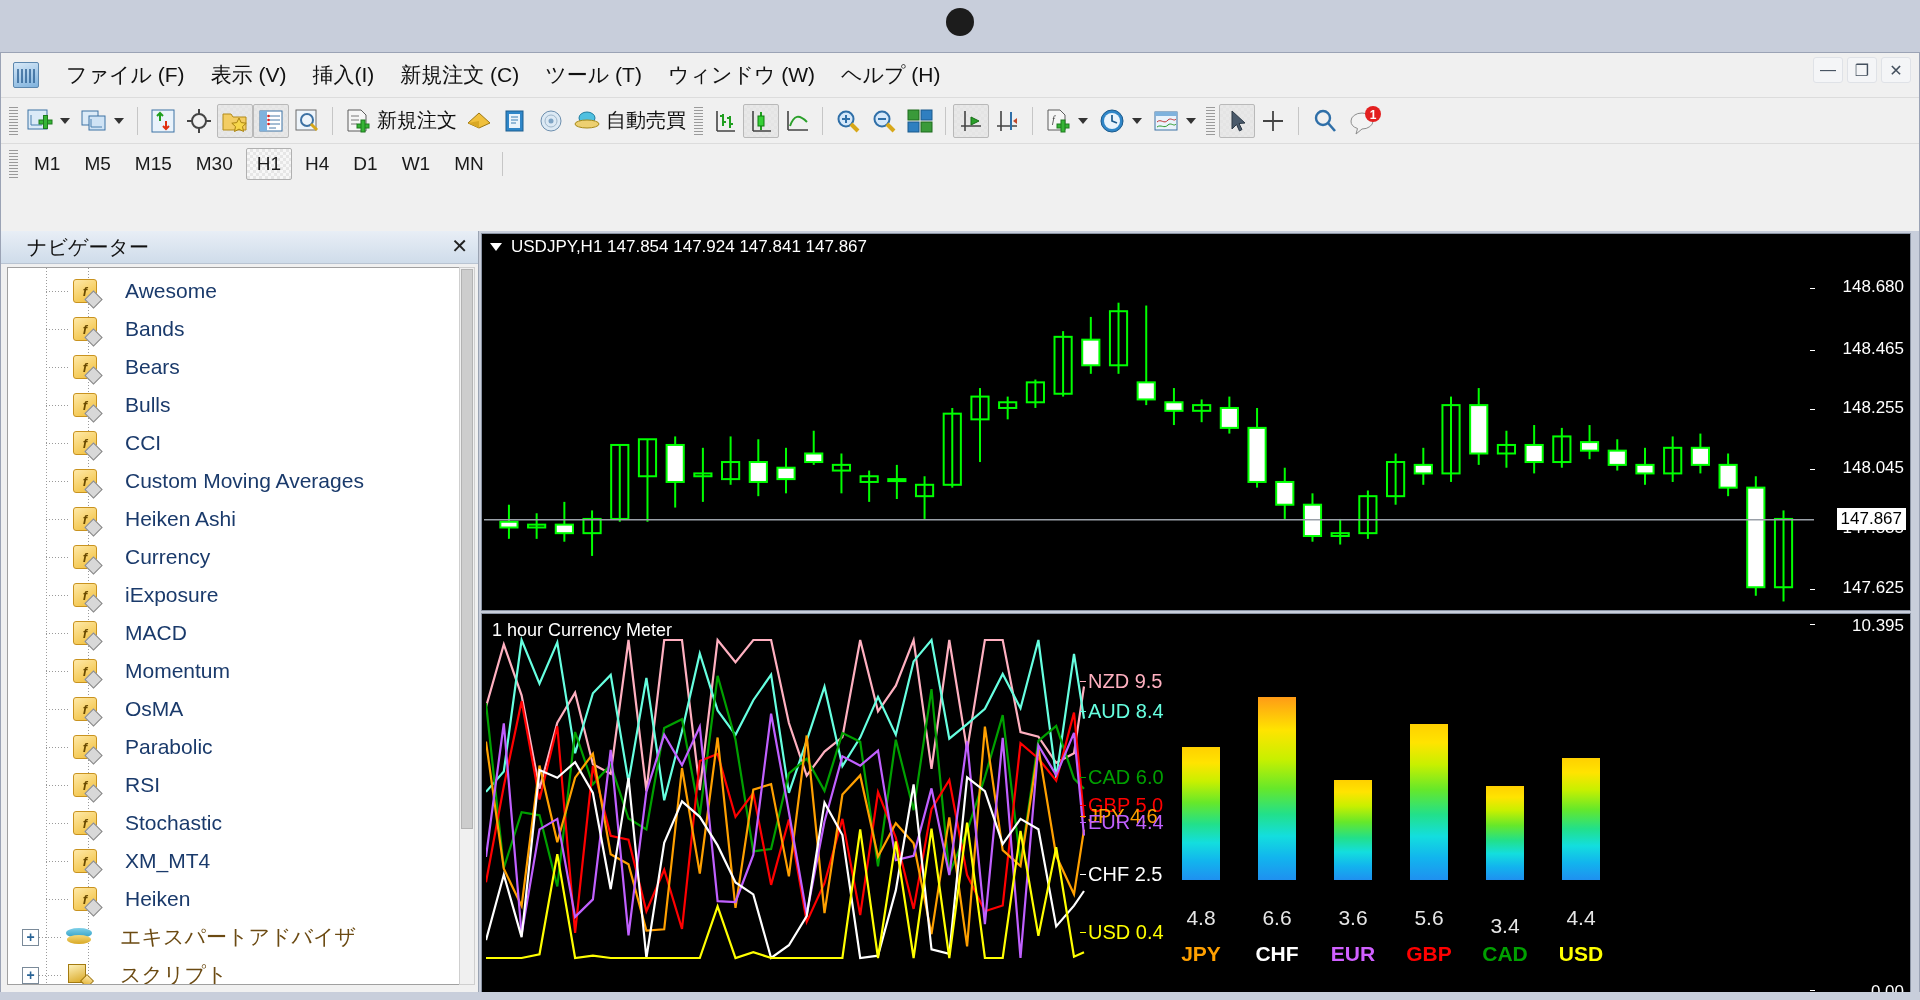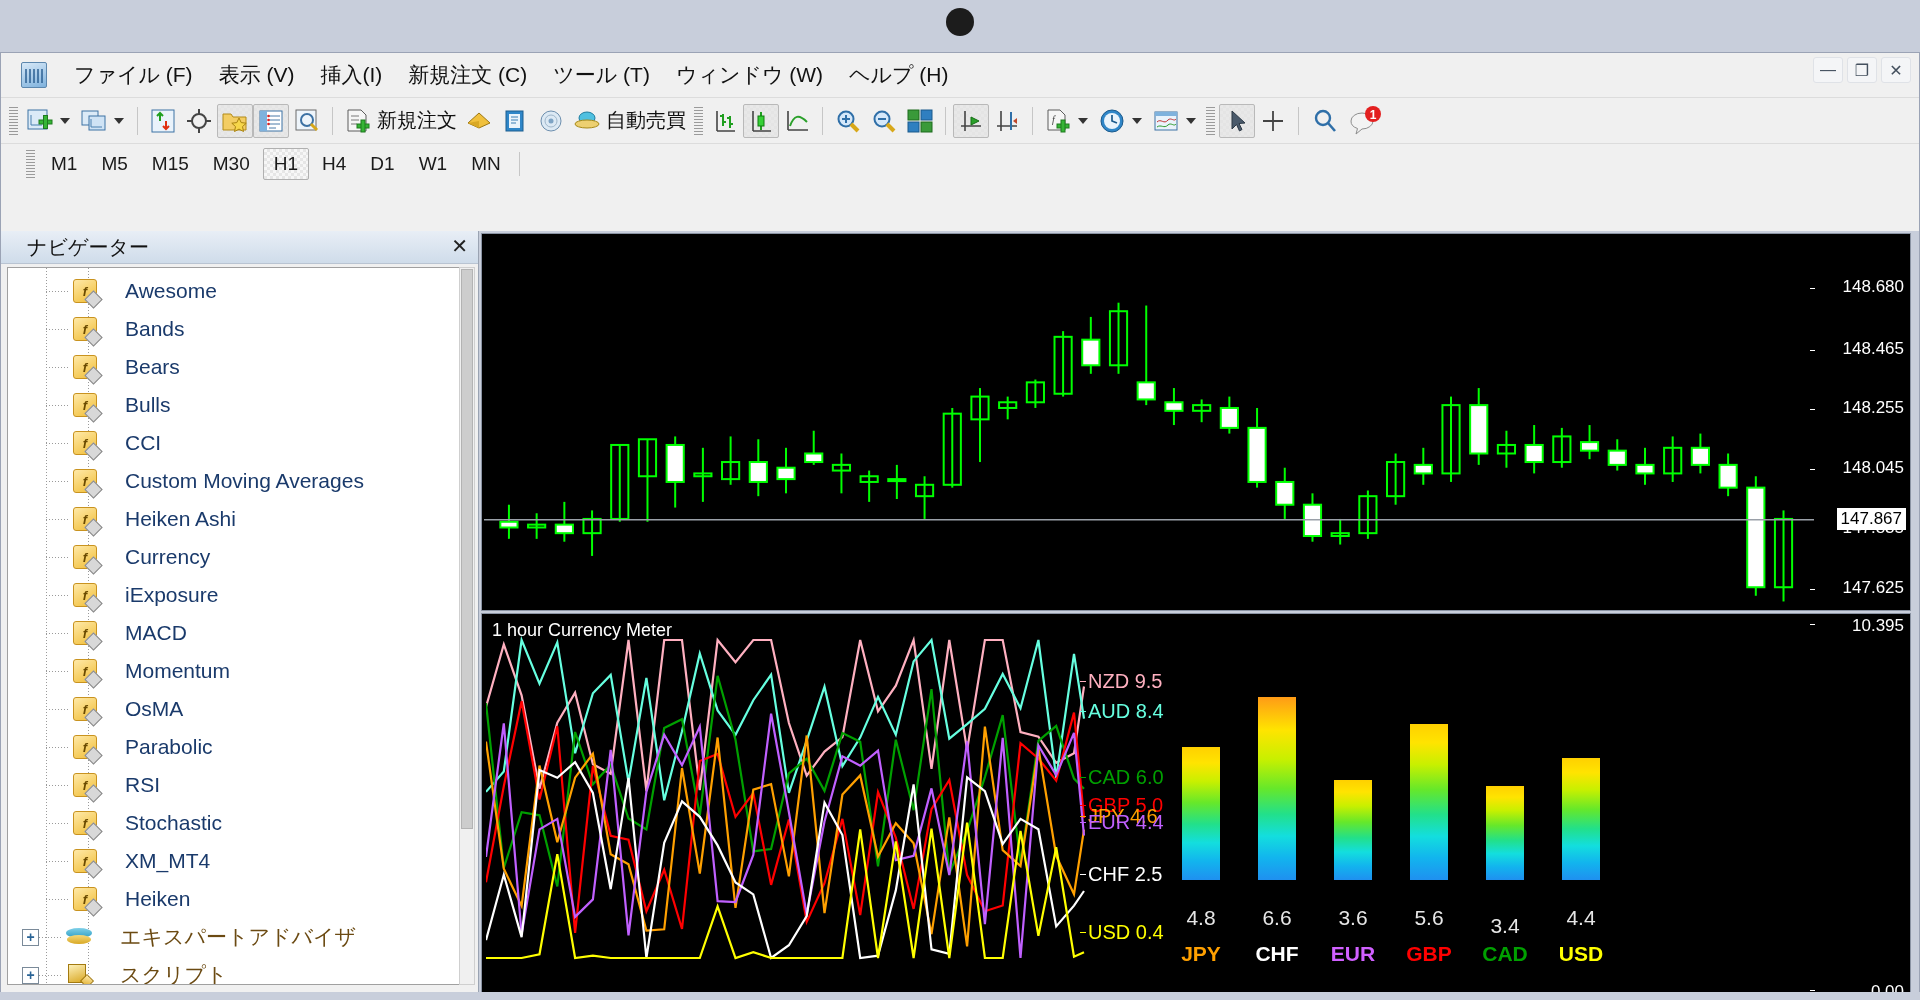--- a/index.html
+++ b/index.html
@@ -13,21 +13,21 @@
      background:#c8cedb; }
   .webcam-dot { position:absolute; left:946px; top:8px; width:28px; height:28px;
      border-radius:50%; background:#1c1c1c; }
 
   
   .window { position:absolute; left:0; top:52px; width:1920px; height:948px;
      background:#f0f0f0; border:1px solid #9ba3b5; border-bottom:none;}
 
   
   .menubar { position:relative; height:44px; background:#f0f0f0;
-     display:flex; align-items:center; padding-left:20px; }
+     display:flex; align-items:center; padding-left:12px; }
   .mt-logo { width:26px; height:26px; margin-right:14px;
      background:linear-gradient(160deg,#d7e8f7,#7fb2dd); border:1px solid #5c87ae;
      border-radius:2px; position:relative; }
   .mt-logo:after{content:"";position:absolute;left:3px;top:6px;width:18px;height:14px;
      background:repeating-linear-gradient(90deg,#2b5f92 0 2px,transparent 2px 4px);opacity:.75;}
   .menu-item { font-size:21px; color:#111; padding:4px 13px; white-space:nowrap;
      cursor:default; }
 
   .wincontrols { position:absolute; right:8px; top:4px; display:flex; gap:4px; }
   .wc { width:30px; height:26px; display:flex; align-items:center;justify-content:center;
@@ -44,21 +44,21 @@
   .tbtn.pressed { background:#e8e8e8; border:1px solid #b9b9b9;
      background-image:linear-gradient(45deg,#e4e4e4 25%,transparent 25%,transparent 75%,#e4e4e4 75%),
                       linear-gradient(45deg,#e4e4e4 25%,transparent 25%,transparent 75%,#e4e4e4 75%);
      background-size:6px 6px; background-position:0 0,3px 3px; }
   .caret { width:0;height:0;border-left:5px solid transparent;border-right:5px solid transparent;
      border-top:6px solid #333; margin:0 6px 0 2px; }
   .tb-label { font-size:20px; color:#111; margin-left:5px; white-space:nowrap; }
 
   
   .tfbar { height:40px; background:#f0f0f0; border-top:1px solid #dcdcdc;
-     display:flex; align-items:center; padding-left:21px; }
+     display:flex; align-items:center; padding-left:4px; }
   .tf { font-size:19px; color:#1a1a1a; padding:4px 10px; margin:0 1px;
      border:1px solid transparent; border-radius:2px; }
   .tf.active { border:1px solid #b0b0b0;
      background-image:linear-gradient(45deg,#e6e6e6 25%,transparent 25%,transparent 75%,#e6e6e6 75%),
                       linear-gradient(45deg,#e6e6e6 25%,transparent 25%,transparent 75%,#e6e6e6 75%);
      background-size:6px 6px; background-position:0 0,3px 3px; background-color:#f7f7f7;}
   .tfsep{width:1px;height:24px;background:#c6c6c6;margin:0 6px;}
 
   
   .content { position:absolute; left:0; top:178px; width:1918px; height:770px; display:flex; }
@@ -559,20 +559,24 @@
             </div>
         </div>
         <div class="nav-scroll">
           <div class="nav-thumb"></div>
         </div>
       </div>
 
       <div class="charts">
 
         <div class="chartwin" id="chart-upper">
+          <div class="chart-head">
+            <span class="tri-down"></span>
+            <span>USDJPY,H1  147.854 147.924 147.841 147.867</span>
+          </div>
           <svg id="candle-svg" width="1330" height="350" viewBox="0 0 1330 350" style="position:absolute;left:2px;top:26px">
               <line x1="24.9375" y1="244.71544715447746" x2="24.9375" y2="278.8617886178856" stroke="#00ff00" stroke-width="2"></line>
               <rect x="16.347916666666666" y="261.78861788617746" width="17.179166666666667" height="5.691056910572115" fill="#ffffff" stroke="#00ff00" stroke-width="2"></rect>
               <line x1="52.64583333333333" y1="253.2520325203315" x2="52.64583333333333" y2="278.8617886178856" stroke="#00ff00" stroke-width="2"></line>
               <rect x="44.05624999999999" y="264.63414634146756" width="17.179166666666667" height="2.8455284552820217" fill="none" stroke="#00ff00" stroke-width="2"></rect>
               <line x1="80.35416666666666" y1="241.8699186991874" x2="80.35416666666666" y2="281.70731707317566" stroke="#00ff00" stroke-width="2"></line>
               <rect x="71.76458333333332" y="264.63414634146756" width="17.179166666666667" height="8.536585365854023" fill="#ffffff" stroke="#00ff00" stroke-width="2"></rect>
               <line x1="108.0625" y1="250.40650406504142" x2="108.0625" y2="295.93495934959367" stroke="#00ff00" stroke-width="2"></line>
               <rect x="99.47291666666666" y="258.9430894308955" width="17.179166666666667" height="14.227642276426081" fill="none" stroke="#00ff00" stroke-width="2"></rect>
               <line x1="135.77083333333334" y1="184.9593495934991" x2="135.77083333333334" y2="261.78861788617746" stroke="#00ff00" stroke-width="2"></line>

